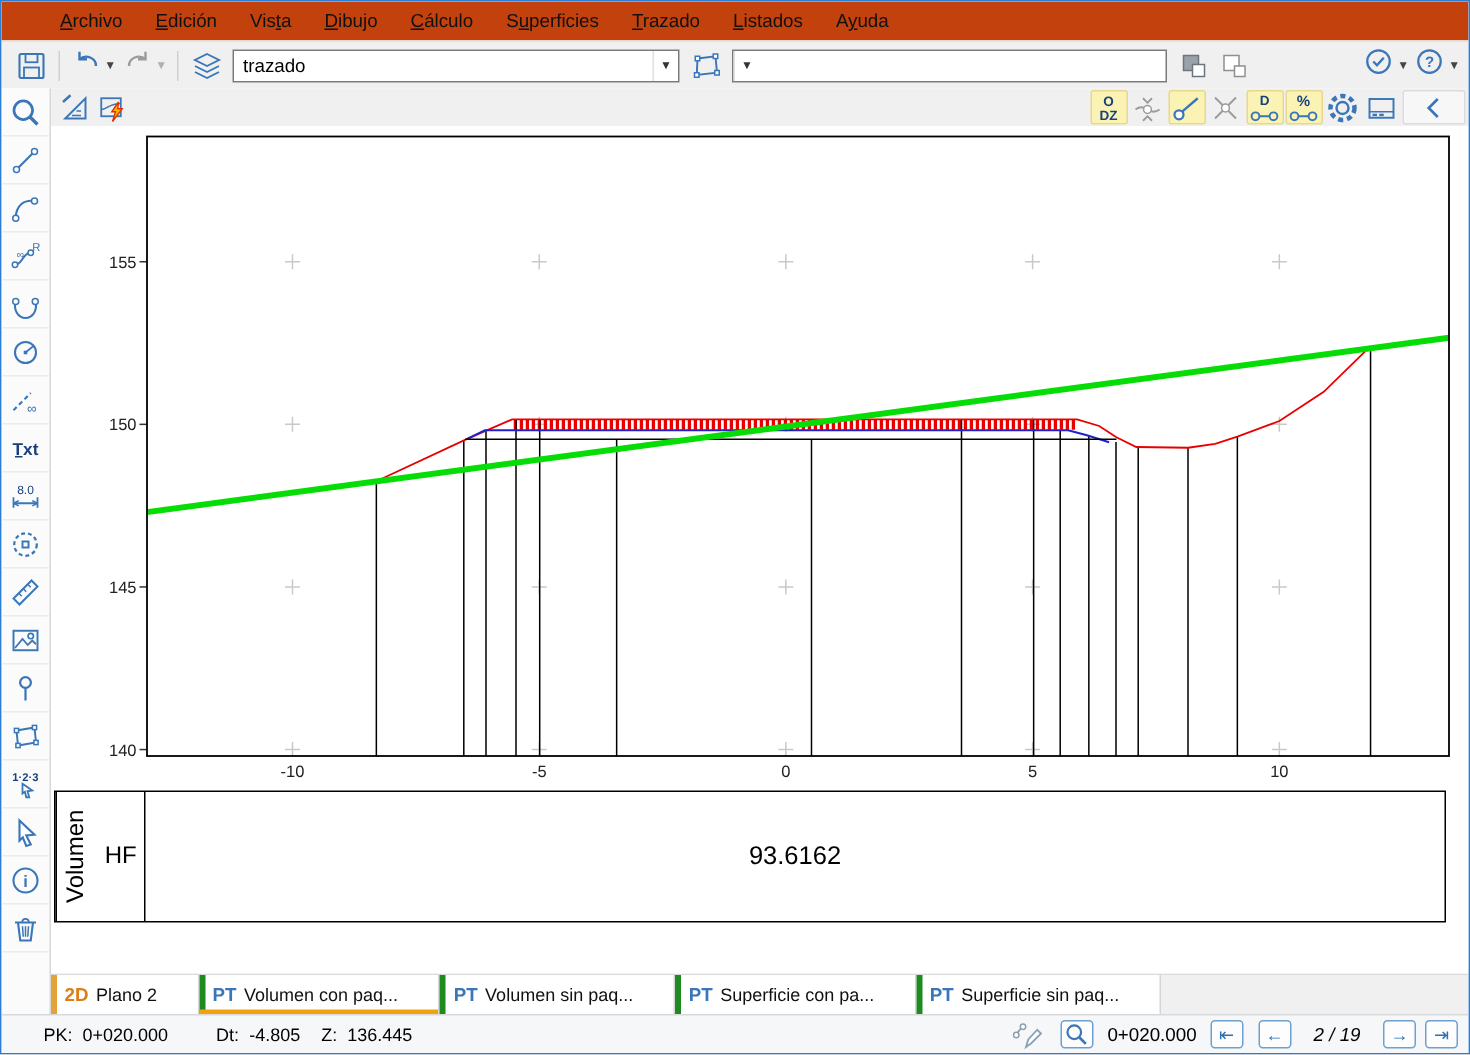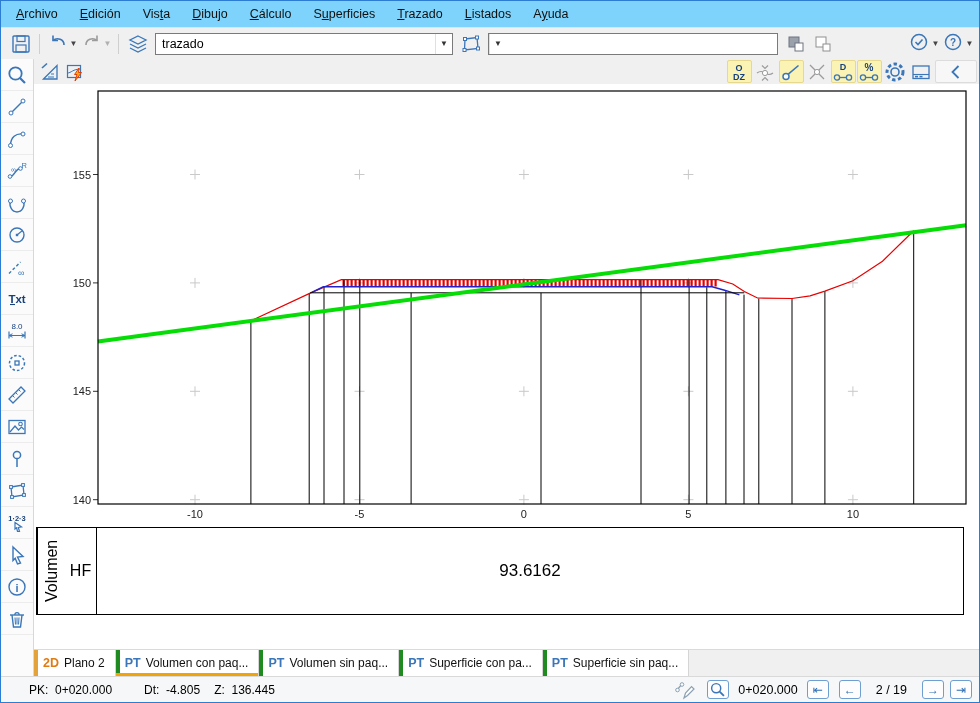--- a/index.html
+++ b/index.html
@@ -5,21 +5,21 @@
   html,body{margin:0;padding:0;background:#e8e8e8;}
   *{box-sizing:border-box;}
   .window{width:980px;height:703px;background:#fff;border:1px solid #2b7cd3;position:relative;
     font-family:"Liberation Sans",sans-serif;color:#111;overflow:hidden;display:flex;flex-direction:column;}
   
   .titlebar{height:30px;background:#fff;display:flex;align-items:center;padding-left:9px;flex:0 0 auto;border-top:1px solid #2b7cd3;}
   .titlebar .title{font-size:13px;margin-left:8px;color:#000;}
   .wincontrols{margin-left:auto;display:flex;height:100%;}
   .winbtn{width:46px;height:100%;display:flex;align-items:center;justify-content:center;font-size:14px;color:#222;cursor:default;}
   
-  .menubar{height:26px;background:#7dd3fc;display:flex;align-items:center;padding-left:4px;font-size:12.5px;flex:0 0 auto;}
+  .menubar{height:26px;background:#c2410c;display:flex;align-items:center;padding-left:28px;font-size:12.5px;flex:0 0 auto;}
   .menuitem{padding:3px 11px;color:#111;}
   .menuitem u{text-decoration:underline;}
   
   .toolbar1{height:32px;background:#f0f0f0;display:flex;align-items:center;padding:0 4px 0 6px;flex:0 0 auto;border-top:1px solid #e3e3e3;}
   .tbtn{width:27px;height:26px;display:flex;align-items:center;justify-content:center;border-radius:2px;}
   .tbtn.wide{width:34px;}
   .tbtn .dd{font-size:8px;color:#444;margin-left:1px;}
   .tbtn.disabled .dd{color:#b0b0b0;}
   .sep{width:1px;height:20px;background:#cfcfcf;margin:0 5px;}
   .combo{height:22px;background:#fff;border:1px solid #7a7a7a;display:flex;align-items:center;margin:0 4px;}
@@ -40,31 +40,31 @@
   .canvas{position:relative;flex:1;background:#fff;overflow:hidden;}
   svg text{font-family:"Liberation Sans",sans-serif;}
   
   .bottom-panel{position:absolute;left:2px;top:443px;width:928px;height:88px;border:1px solid #000;display:flex;background:#fff;}
   .bp-rowlabel{width:28px;border-right:1px solid #000;display:flex;align-items:center;justify-content:center;
     writing-mode:vertical-rl;transform:rotate(180deg);font-size:16px;color:#000;}
   .bp-cell{width:32px;border-right:1px solid #000;display:flex;align-items:center;justify-content:center;font-size:16px;color:#000;}
   .bp-value{flex:1;display:flex;align-items:center;justify-content:center;font-size:17px;color:#000;}
   
   .tabsbar{height:27px;background:#f0f0f0;border-top:1px solid #dadada;display:flex;align-items:stretch;flex:0 0 auto;}
-  .tab{display:flex;align-items:center;background:#fff;border-right:1px solid #d5d5d5;padding-right:10px;position:relative;font-size:12px;}
+  .tab{display:flex;align-items:center;background:#fff;border-right:1px solid #d5d5d5;padding-right:27px;position:relative;font-size:12px;}
   .tab .bar{width:4px;align-self:stretch;margin-right:5px;}
   .tab .prefix{font-size:12.5px;margin-right:5px;font-weight:bold;}
   .tab.active::after{content:"";position:absolute;left:0;right:0;bottom:0;height:3px;background:#f0a30a;}
   
   .statusbar{height:26px;background:#f6f7f8;border-top:1px solid #d9d9d9;display:flex;align-items:center;font-size:12px;color:#000;flex:0 0 auto;padding:0 4px 0 28px;}
   .st-item{margin-right:14px;}
   .navbtn{width:22px;height:19px;border:1px solid #6f9fd0;border-radius:3px;background:#fdfdfd;color:#2e6fb5;
     display:flex;align-items:center;justify-content:center;font-size:12px;margin:0 3px;}
   .st-station{margin:0 6px;font-size:12.5px;}
-  .st-page{margin:0 12px;font-size:12.5px;}
+  .st-page{margin:0 12px;font-size:12.5px;font-style:italic;}
 </style>
 </head>
 <body>
 
 <div class="window">
 
 
   <div class="menubar" id="menubar">
       <div class="menuitem"><u>A</u>rchivo</div>
       <div class="menuitem"><u>E</u>dición</div>

